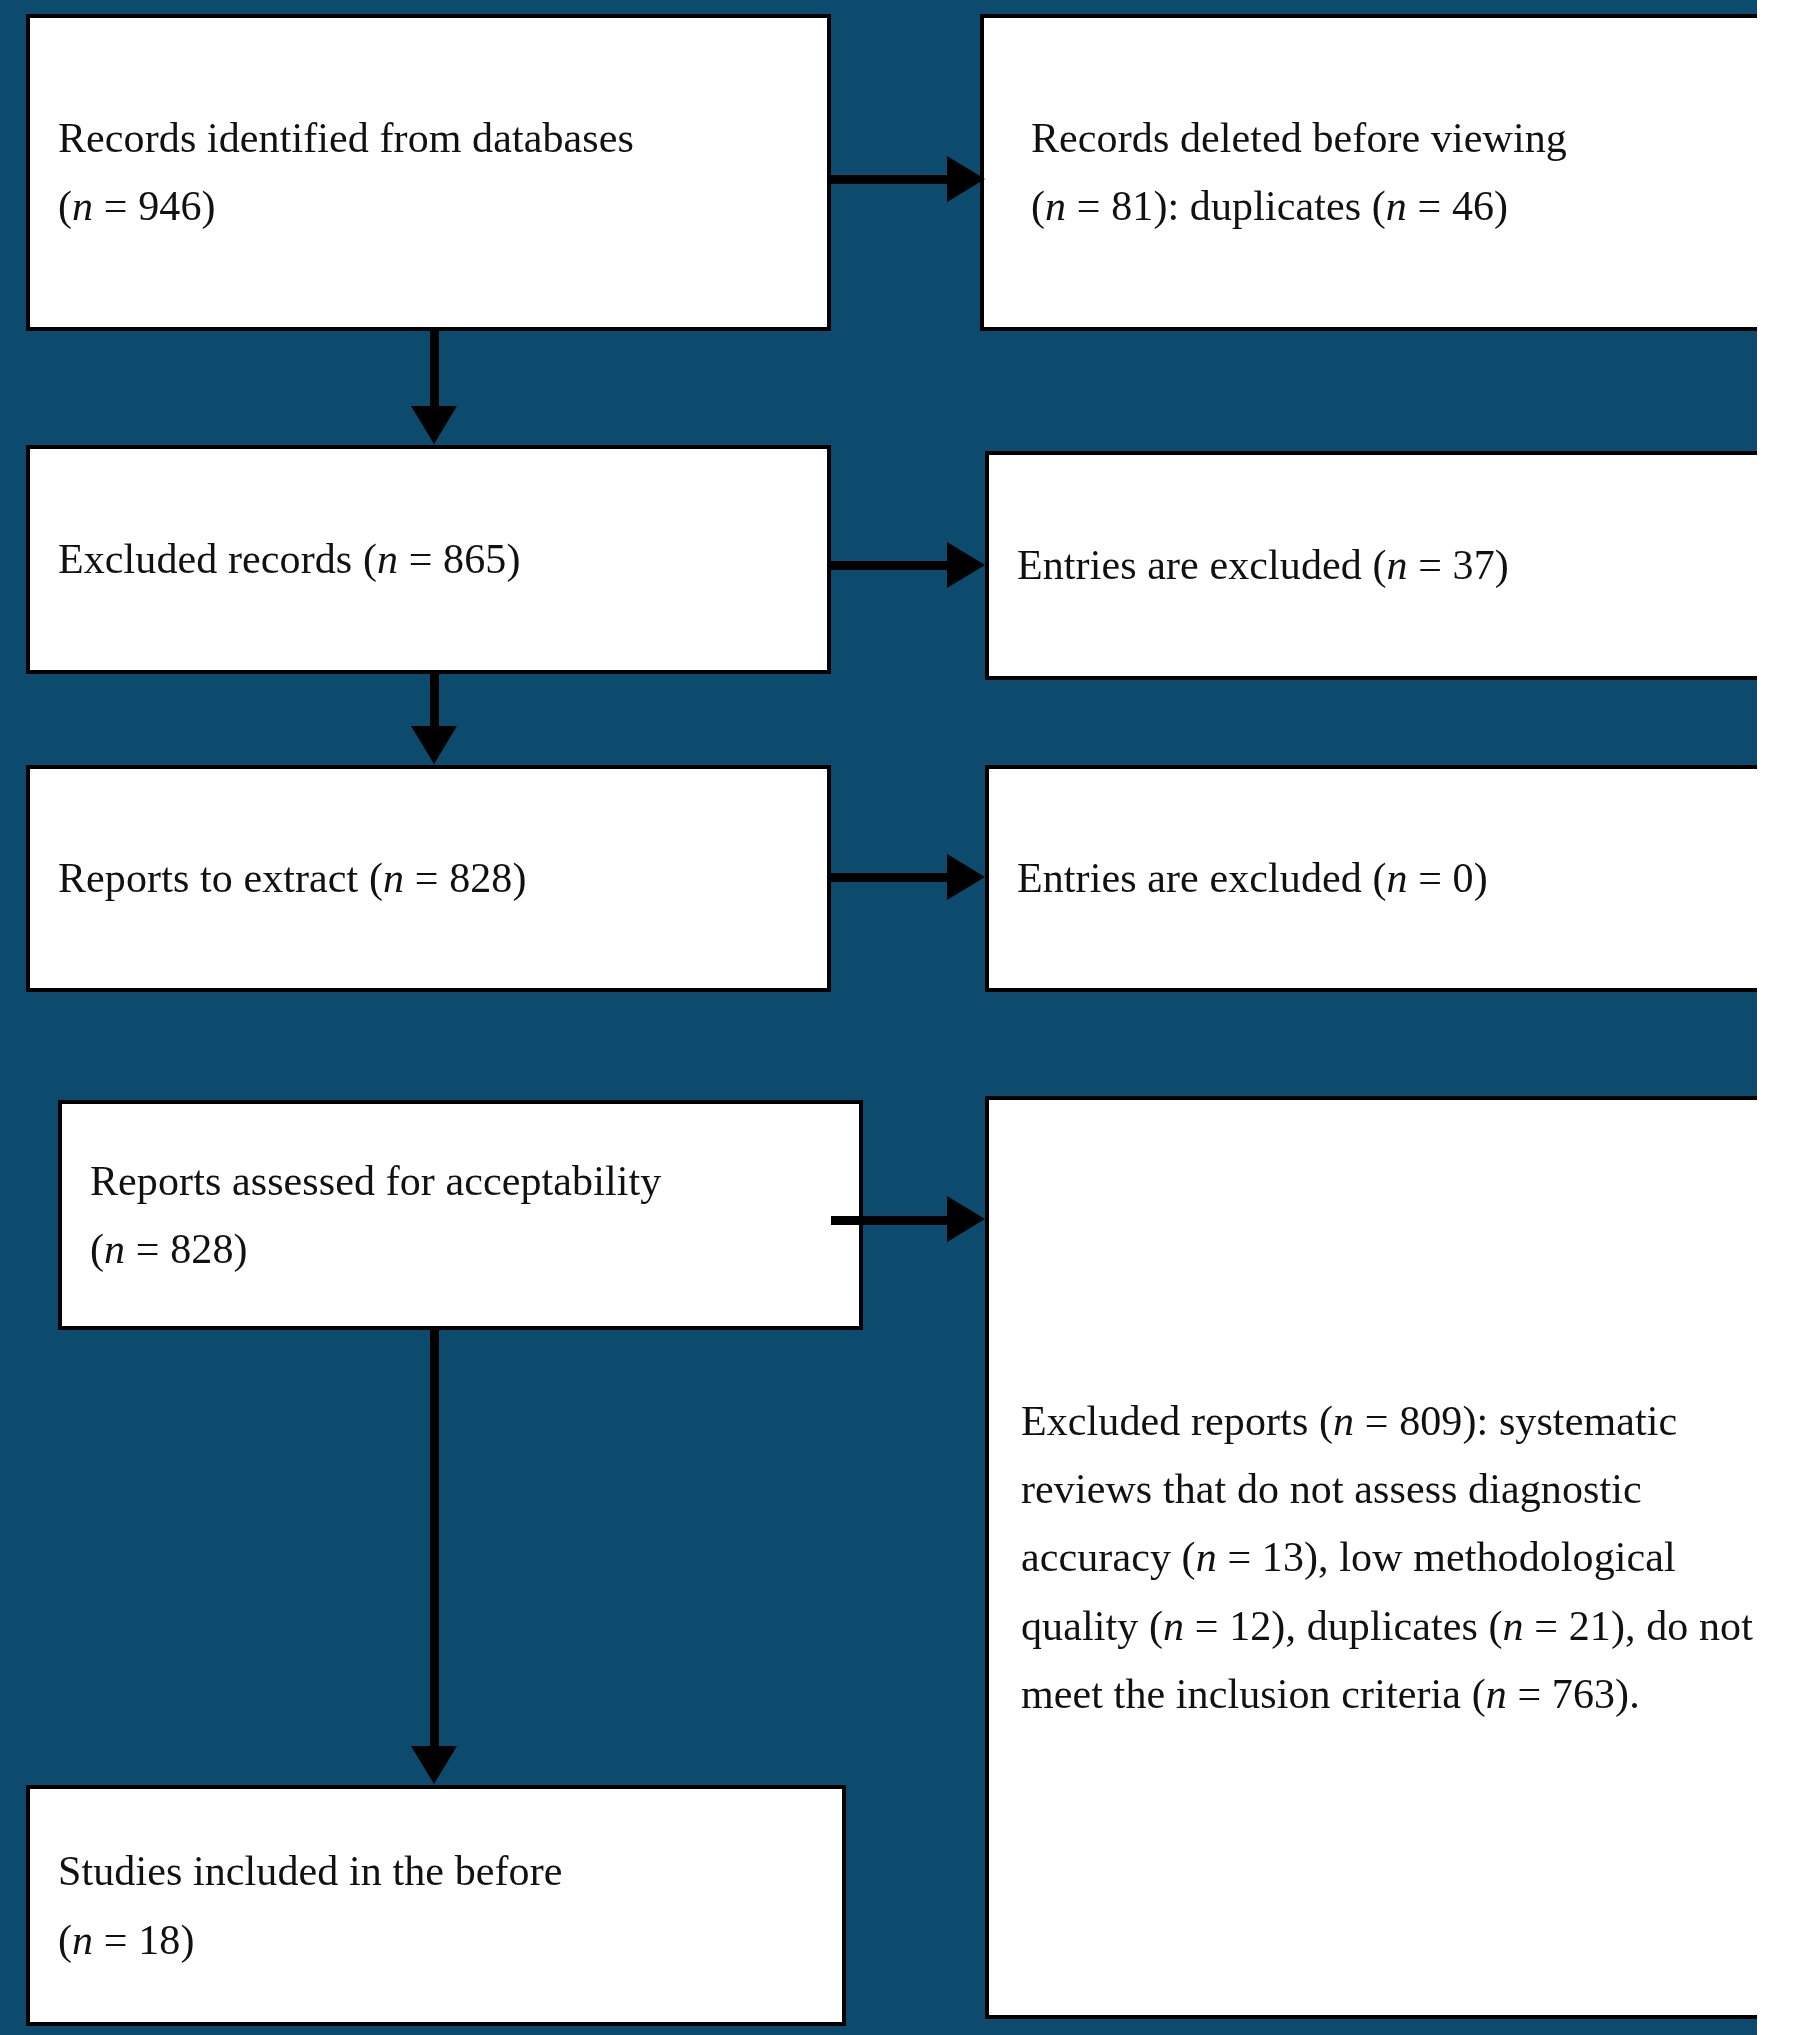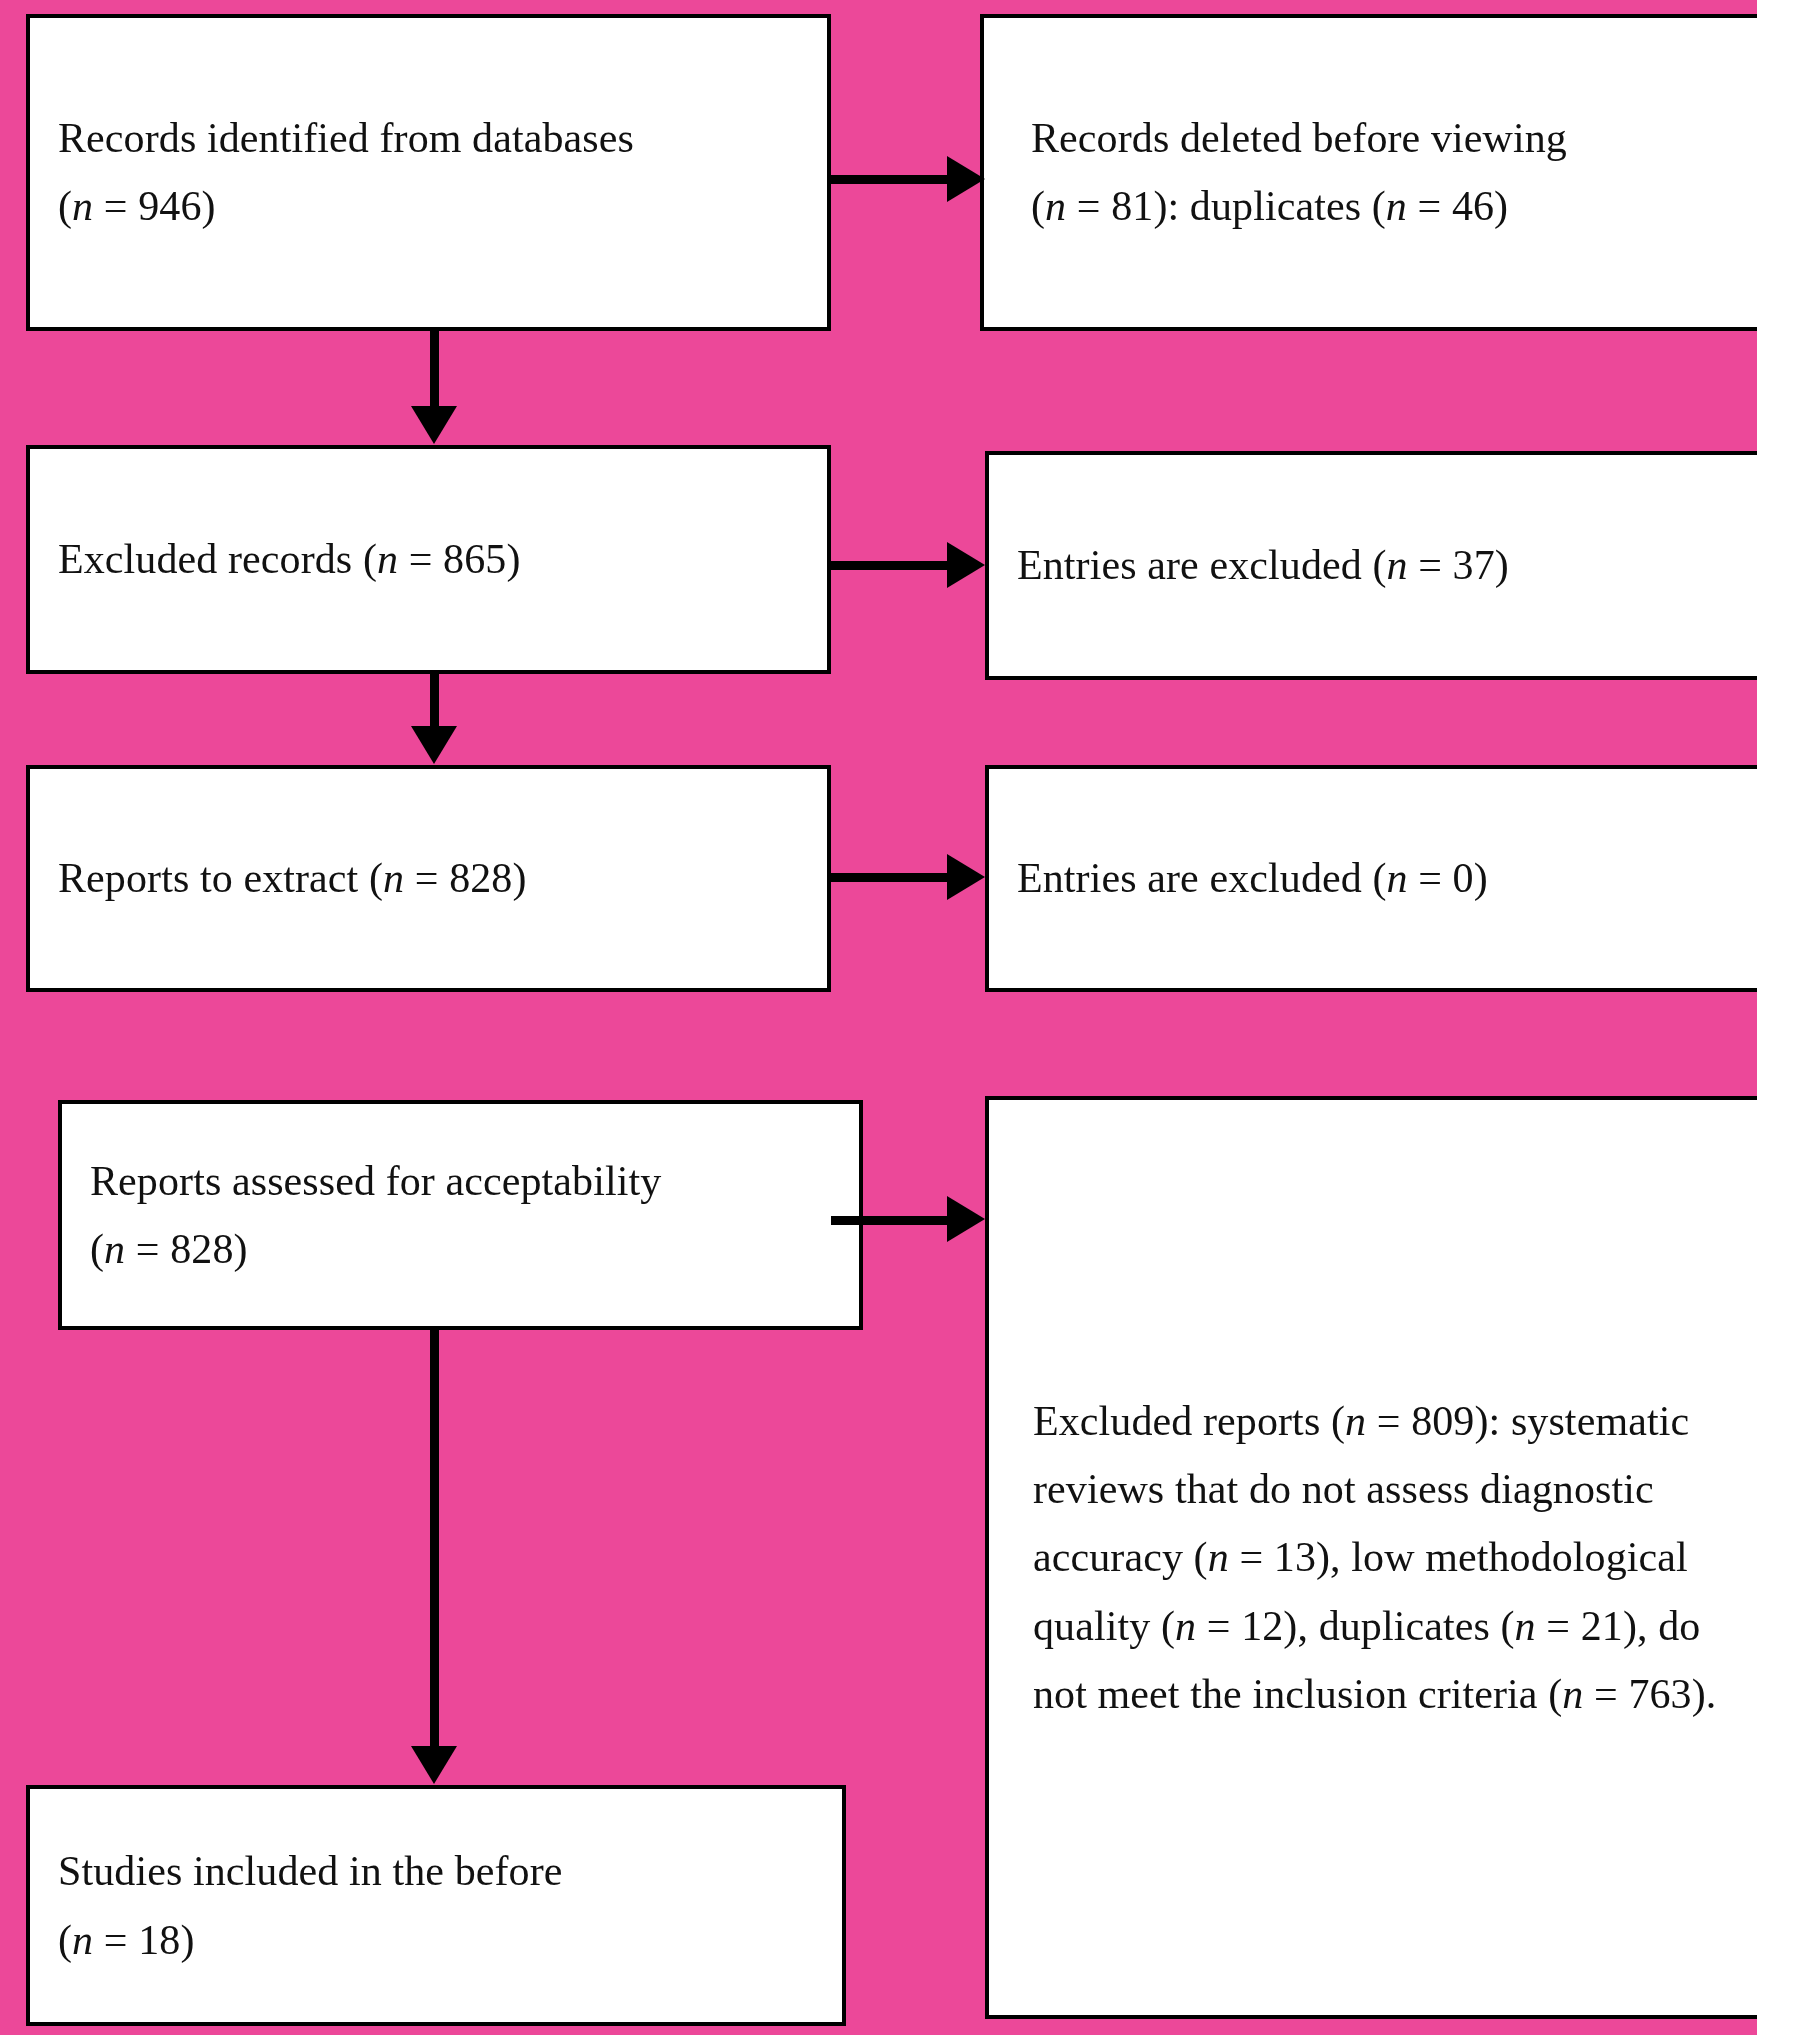--- a/index.html
+++ b/index.html
@@ -5,21 +5,21 @@
 <style>
   html, body {
     margin: 0;
     padding: 0;
     background: #ffffff;
   }
   #stage {
     position: relative;
     width: 1757px;
     height: 2035px;
-    background: #ec4899;
+    background: #0c4a6e;
     font-family: "Liberation Serif", "DejaVu Serif", serif;
     overflow: hidden;
   }
   .node {
     position: absolute;
     box-sizing: border-box;
     border: 4.3px solid #000000;
     background: #ffffff;
     display: flex;
     flex-direction: column;
@@ -134,21 +134,21 @@
   <div class="arrow-right" style="left:947px; top:854px;"></div>
 
   <div class="node" style="left:26px; top:1100px; width:805px; height:230px;margin-left:32px;">
     <div class="txt">
       <p><span>Reports assessed for acceptability</span></p>
       <p><span>(</span><span class="ital">n</span><span> = 828)</span></p>
     </div>
   </div>
 
   <div class="node justified" style="left:985px; top:1096px; width:806px; height:923px;">
-    <div class="txt" style="padding:0 44px;">
+    <div class="txt" style="padding:0 32px;">
       <p><span>Excluded reports (</span><span class="ital">n</span><span> = 809): systematic reviews that do not assess diagnostic accuracy (</span><span class="ital">n</span><span> = 13), low methodological quality (</span><span class="ital">n</span><span> = 12), duplicates (</span><span class="ital">n</span><span> = 21), do not meet the inclusion criteria (</span><span class="ital">n</span><span> = 763).</span></p>
     </div>
   </div>
 
   <div class="hline" style="left:831px; top:1216px; width:117px; height:8.6px;"></div>
   <div class="arrow-right" style="left:947px; top:1196px;"></div>
 
   <div class="vline" style="left:430px; top:1329px; width:8.6px; height:420px;"></div>
   <div class="arrow-down" style="left:411px; top:1746px;"></div>
 

